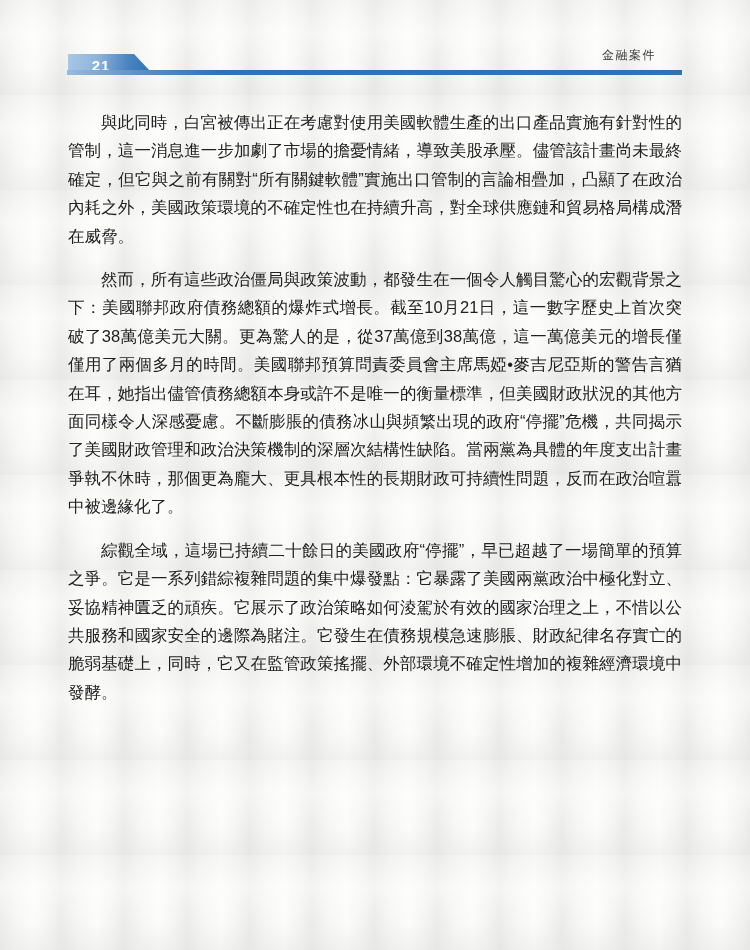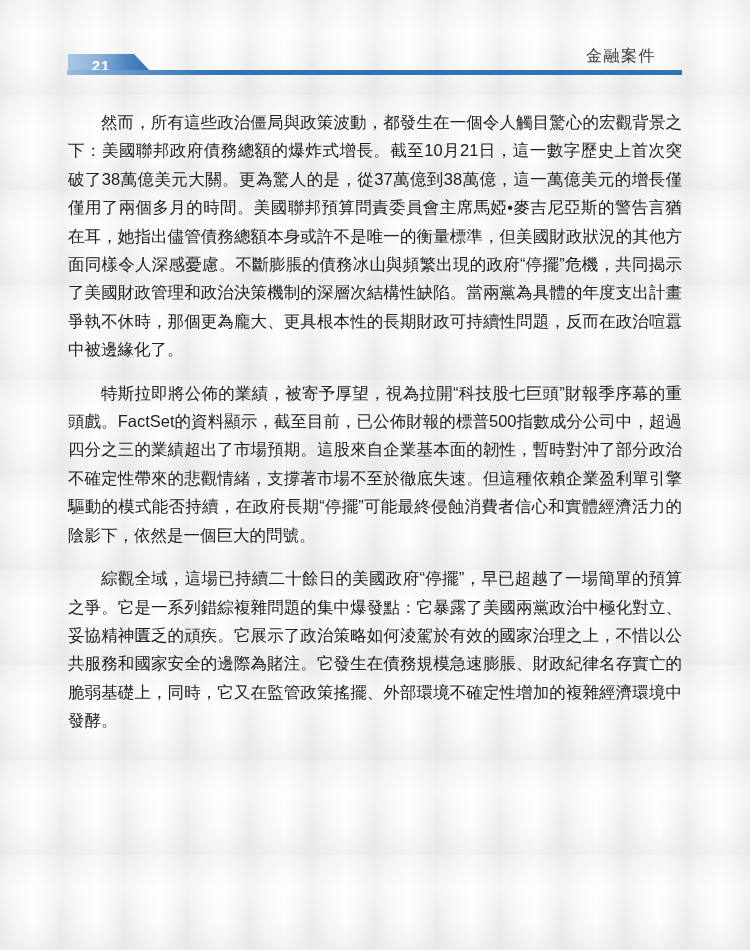--- a/index.html
+++ b/index.html
@@ -53,21 +53,21 @@
     font-weight: bold;
     color: #ffffff;
     line-height: 23px;
     letter-spacing: 1px;
   }
   .header-title {
     position: absolute;
     right: 26px;
     top: 0;
     line-height: 23px;
-    font-size: 16px;
+    font-size: 12px;
     color: #3c3c3c;
     letter-spacing: 1.5px;
   }
   .header-rule {
     position: absolute;
     left: -1px;
     right: 0;
     top: 26px;
     height: 5px;
     background: linear-gradient(90deg, #96bbdf 0px, #5d91c8 70px, #2e74b5 150px, #2e74b5 100%);
@@ -91,18 +91,18 @@
 
   <header class="page-header">
     <div class="badge">
       <span class="badge-num">21</span>
     </div>
     <div class="header-title">金融案件</div>
     <div class="header-rule"></div>
   </header>
 
   <main class="article">
+    <p>與此同時，白宮被傳出正在考慮對使用美國軟體生產的出口產品實施有針對性的管制，這一消息進一步加劇了市場的擔憂情緒，導致美股承壓。儘管該計畫尚未最終確定，但它與之前有關對“所有關鍵軟體”實施出口管制的言論相疊加，凸顯了在政治內耗之外，美國政策環境的不確定性也在持續升高，對全球供應鏈和貿易格局構成潛在威脅。</p>
     <p>然而，所有這些政治僵局與政策波動，都發生在一個令人觸目驚心的宏觀背景之下：美國聯邦政府債務總額的爆炸式增長。截至10月21日，這一數字歷史上首次突破了38萬億美元大關。更為驚人的是，從37萬億到38萬億，這一萬億美元的增長僅僅用了兩個多月的時間。美國聯邦預算問責委員會主席馬婭•麥吉尼亞斯的警告言猶在耳，她指出儘管債務總額本身或許不是唯一的衡量標準，但美國財政狀況的其他方面同樣令人深感憂慮。不斷膨脹的債務冰山與頻繁出現的政府“停擺”危機，共同揭示了美國財政管理和政治決策機制的深層次結構性缺陷。當兩黨為具體的年度支出計畫爭執不休時，那個更為龐大、更具根本性的長期財政可持續性問題，反而在政治喧囂中被邊緣化了。</p>
-    <p>特斯拉即將公佈的業績，被寄予厚望，視為拉開“科技股七巨頭”財報季序幕的重頭戲。FactSet的資料顯示，截至目前，已公佈財報的標普500指數成分公司中，超過四分之三的業績超出了市場預期。這股來自企業基本面的韌性，暫時對沖了部分政治不確定性帶來的悲觀情緒，支撐著市場不至於徹底失速。但這種依賴企業盈利單引擎驅動的模式能否持續，在政府長期“停擺”可能最終侵蝕消費者信心和實體經濟活力的陰影下，依然是一個巨大的問號。</p>
     <p>綜觀全域，這場已持續二十餘日的美國政府“停擺”，早已超越了一場簡單的預算之爭。它是一系列錯綜複雜問題的集中爆發點：它暴露了美國兩黨政治中極化對立、妥協精神匱乏的頑疾。它展示了政治策略如何淩駕於有效的國家治理之上，不惜以公共服務和國家安全的邊際為賭注。它發生在債務規模急速膨脹、財政紀律名存實亡的脆弱基礎上，同時，它又在監管政策搖擺、外部環境不確定性增加的複雜經濟環境中發酵。</p>
   </main>
 
 </div>
 
 </body></html>

